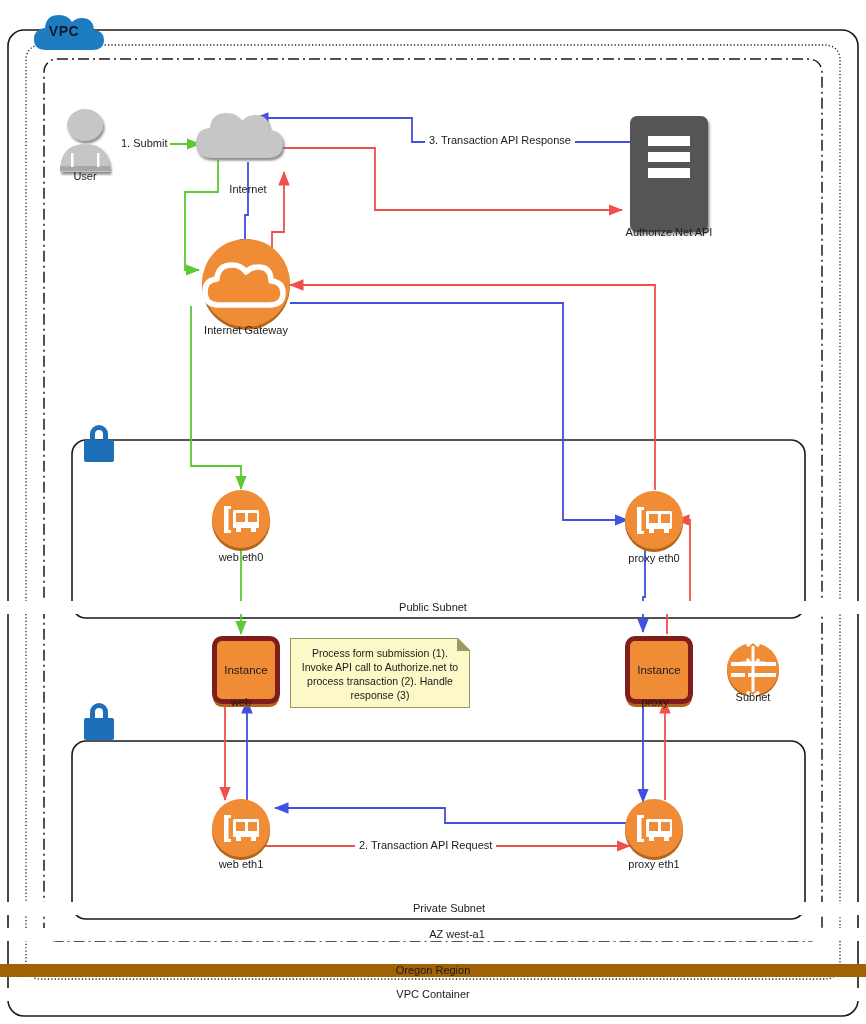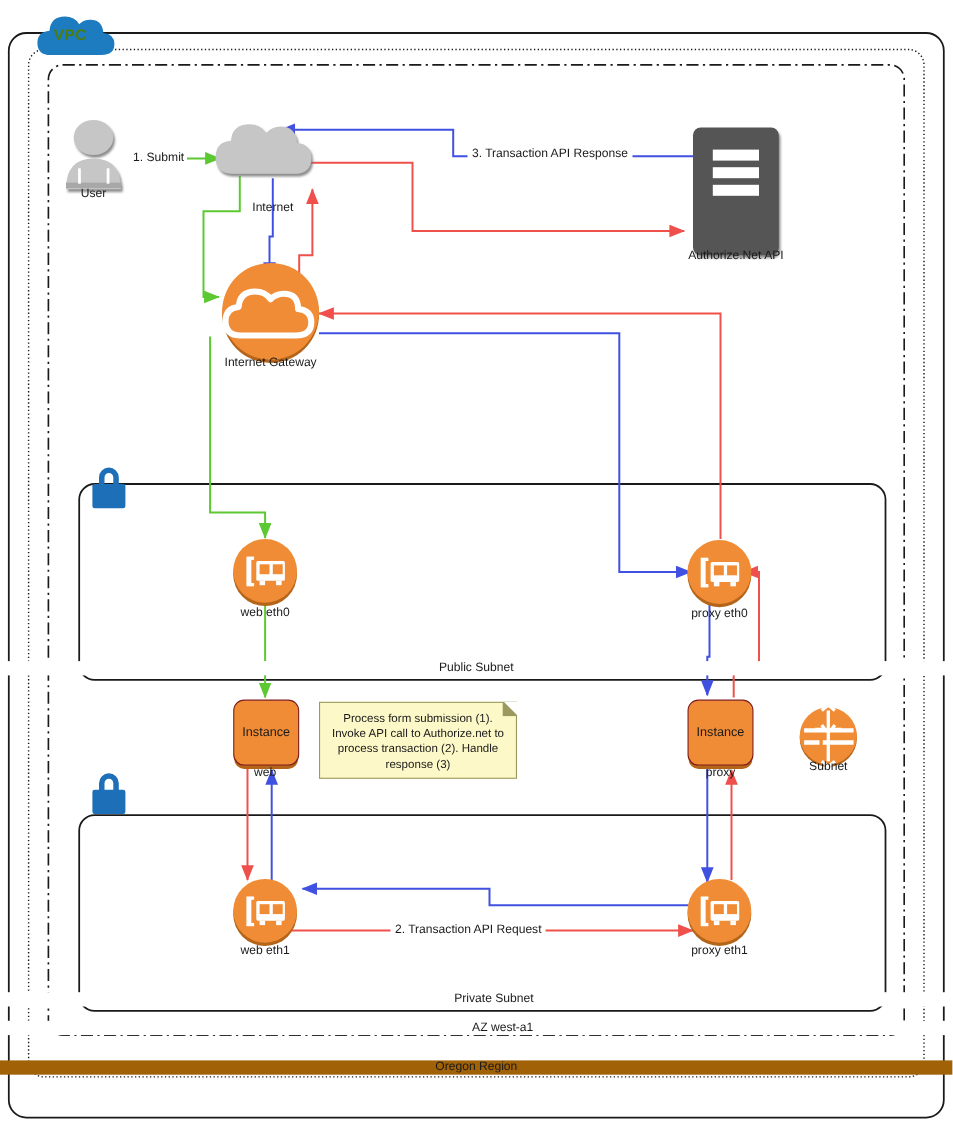--- a/index.html
+++ b/index.html
@@ -4,34 +4,34 @@
 <style>
   html,body{margin:0;padding:0;background:#ffffff;}
   body{width:866px;height:1024px;position:relative;overflow:hidden;
        font-family:"Liberation Sans","DejaVu Sans",sans-serif;color:#1a1a1a;}
   #stage{position:absolute;left:0;top:0;width:866px;height:1024px;}
   svg#canvas{position:absolute;left:0;top:0;width:866px;height:1024px;}
   .lbl{position:absolute;font-size:11px;line-height:13px;text-align:center;
        white-space:pre;color:#1a1a1a;}
   .nodelbl{position:absolute;text-align:center;font-size:11px;}
   .inst{position:absolute;width:58px;height:58px;border-radius:10px;
-        background:#F08C36;border:1px solid #7f1d1d;
+        background:#F08C36;border:5px solid #7f1d1d;
         box-shadow:0 4px 0 -1px #B4651A;
         display:flex;align-items:center;justify-content:center;
         font-size:11.5px;color:#1a1a1a;}
   .note{position:absolute;background:#FCF8C8;border:1px solid #9a9a60;
         font-size:10.5px;line-height:14px;text-align:center;
         padding:7px 8px 8px 8px;box-sizing:border-box;color:#1a1a1a;}
   .note:after{content:"";position:absolute;right:-1px;top:-1px;
         border-width:0 12px 12px 0;border-style:solid;
         border-color:#ffffff #ffffff #9a9a60 #9a9a60;
         box-shadow:-1px 1px 0 0 #9a9a60;}
   .vpcbadge{position:absolute;left:36px;top:10px;width:56px;height:42px;}
   .vpcbadge span{position:absolute;left:0;top:13px;width:56px;text-align:center;
-        font-size:14px;font-weight:bold;color:#4d7c0f;letter-spacing:.5px;}
+        font-size:14px;font-weight:bold;color:#0f172a;letter-spacing:.5px;}
 </style>
 </head>
 <body>
 
 <div id="stage">
 
   <svg id="canvas" viewBox="0 0 866 1024">
     <defs>
       <marker id="ag" markerWidth="9" markerHeight="9" refX="7.5" refY="3.2" orient="auto">
         <path d="M0,0 L8,3.2 L0,6.4 z" fill="#5CC832"></path>
@@ -217,14 +217,15 @@
   </div>
 
   <div class="lbl" style="left:118px;top:137px;background:#fff;padding:0 3px;">1. Submit</div>
   <div class="lbl" style="left:355px;top:839px;background:#fff;padding:0 4px;">2. Transaction API Request</div>
   <div class="lbl" style="left:425px;top:134px;background:#fff;padding:0 4px;">3. Transaction API Response</div>
 
   <div class="lbl" style="left:0;top:601px;width:866px;text-align:center;background:#fff;">Public Subnet</div>
   <div class="lbl" style="left:0;top:902px;width:866px;text-align:center;background:#fff;padding-left:16px;">Private Subnet</div>
   <div class="lbl" style="left:0;top:928px;width:866px;text-align:center;background:#fff;padding-left:24px;">AZ west-a1</div>
   <div class="lbl" style="left:0;top:964px;width:866px;text-align:center;background:#a16207;">Oregon Region</div>
+  <div class="lbl" style="left:0;top:988px;width:866px;text-align:center;background:#fff;">VPC Container</div>
 
 </div>
 
 </body></html>

